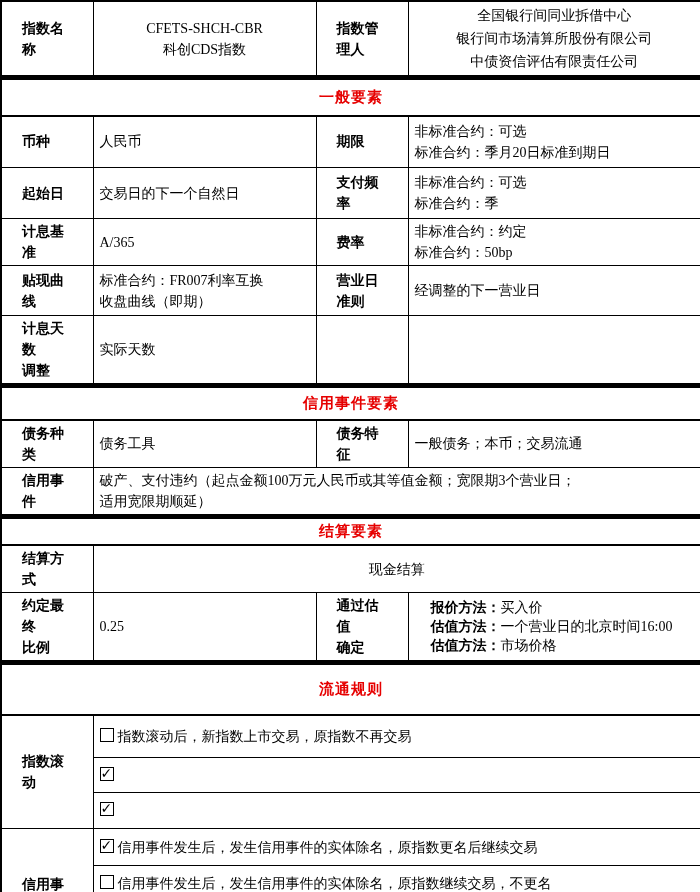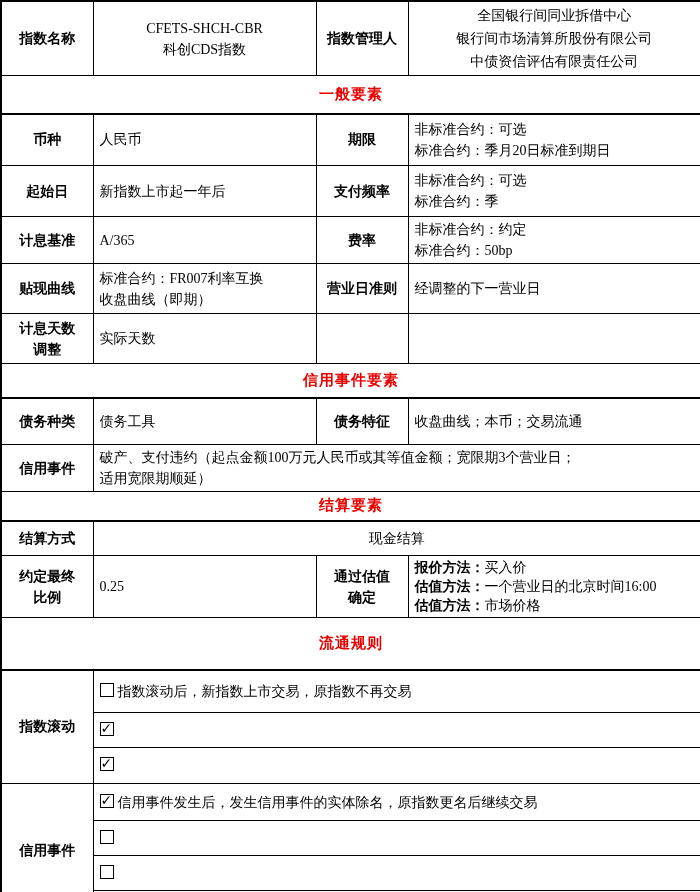--- a/index.html
+++ b/index.html
@@ -1,28 +1,28 @@
 <!DOCTYPE html>
 <html><head>
 <meta charset="utf-8">
 <style>
   html,body { margin:0; padding:0; background:#ffffff; }
   body { font-family:"Liberation Serif","DejaVu Serif",serif; color:#000; }
   .sheet { width:700px; }
   table { border-collapse:collapse; width:700px; table-layout:fixed; border:2px solid #000; }
   th,td { border:1px solid #000; font-size:14px; font-weight:normal; padding:2px 6px;
           vertical-align:middle; line-height:21px; overflow:hidden; word-break:break-all; }
-  th.lbl { font-weight:bold; text-align:center; padding:2px 0; }
+  th.lbl { font-weight:bold; text-align:left; padding:2px 20px; }
   td.val { text-align:left; }
   .pre { white-space:pre-line; }
   .center { text-align:center; }
-  tr.section td { border-top:1px solid #000000; border-bottom:2px solid #000; color:#e60000;
+  tr.section td { border-top:5px solid #000000; border-bottom:2px solid #000; color:#e60000;
                   font-weight:bold; text-align:center; font-size:15px; letter-spacing:1px; }
   .kv b { font-weight:bold; }
-  .kvline { line-height:19px; }
+  .kvline { line-height:19px;margin-left:16px; }
   .checkbox { display:inline-block; width:12px; height:12px; border:1px solid #000;
               margin-right:4px; vertical-align:-1px; position:relative; background:#fff; }
   .checkbox[data-checked="true"]::before { content:"\2713"; position:absolute; top:-5px; left:0;
               font-size:14px; font-weight:bold; font-family:"DejaVu Sans",sans-serif; }
 </style>
 </head>
 <body>
 
 <div class="sheet">
 <table>
@@ -51,21 +51,21 @@
   <tr style="height:52px">
     <th class="lbl">币种</th>
     <td class="val">人民币</td>
     <th class="lbl">期限</th>
     <td class="val pre">非标准合约：可选
 标准合约：季月20日标准到期日</td>
   </tr>
 
   <tr style="height:51px">
     <th class="lbl">起始日</th>
-    <td class="val">新指数上市起一年后</td>
+    <td class="val">交易日的下一个自然日</td>
     <th class="lbl">支付频率</th>
     <td class="val pre">非标准合约：可选
 标准合约：季</td>
   </tr>
 
   <tr style="height:45px">
     <th class="lbl">计息基准</th>
     <td class="val">A/365</td>
     <th class="lbl">费率</th>
     <td class="val pre">非标准合约：约定
@@ -89,21 +89,21 @@
   </tr>
 
   <tr class="section" style="height:34px">
     <td colspan="4">信用事件要素</td>
   </tr>
 
   <tr style="height:47px">
     <th class="lbl">债务种类</th>
     <td class="val">债务工具</td>
     <th class="lbl">债务特征</th>
-    <td class="val">收盘曲线；本币；交易流通</td>
+    <td class="val">一般债务；本币；交易流通</td>
   </tr>
 
   <tr style="height:43px">
     <th class="lbl">信用事件</th>
     <td class="val pre" colspan="3">破产、支付违约（起点金额100万元人民币或其等值金额；宽限期3个营业日；
 适用宽限期顺延）</td>
   </tr>
 
   <tr class="section" style="height:29px">
     <td colspan="4">结算要素</td>
@@ -149,21 +149,21 @@
   </tr>
 
   <tr style="height:37px">
     <th class="lbl" rowspan="4">信用事件</th>
     <td class="val" colspan="3">
       <span class="checkbox" data-checked="true"></span><span>信用事件发生后，发生信用事件的实体除名，原指数更名后继续交易</span>
     </td>
   </tr>
   <tr style="height:35px">
     <td class="val" colspan="3">
-      <span class="checkbox" data-checked="false"></span>
+      <span class="checkbox" data-checked="false"></span><span>信用事件发生后，发生信用事件的实体除名，原指数继续交易，不更名</span>
     </td>
   </tr>
   <tr style="height:35px">
     <td class="val" colspan="3">
       <span class="checkbox" data-checked="false"></span>
     </td>
   </tr>
   <tr style="height:22px">
     <td class="val" colspan="3">
       <span class="checkbox" data-checked="false"></span><span>其他：</span>

